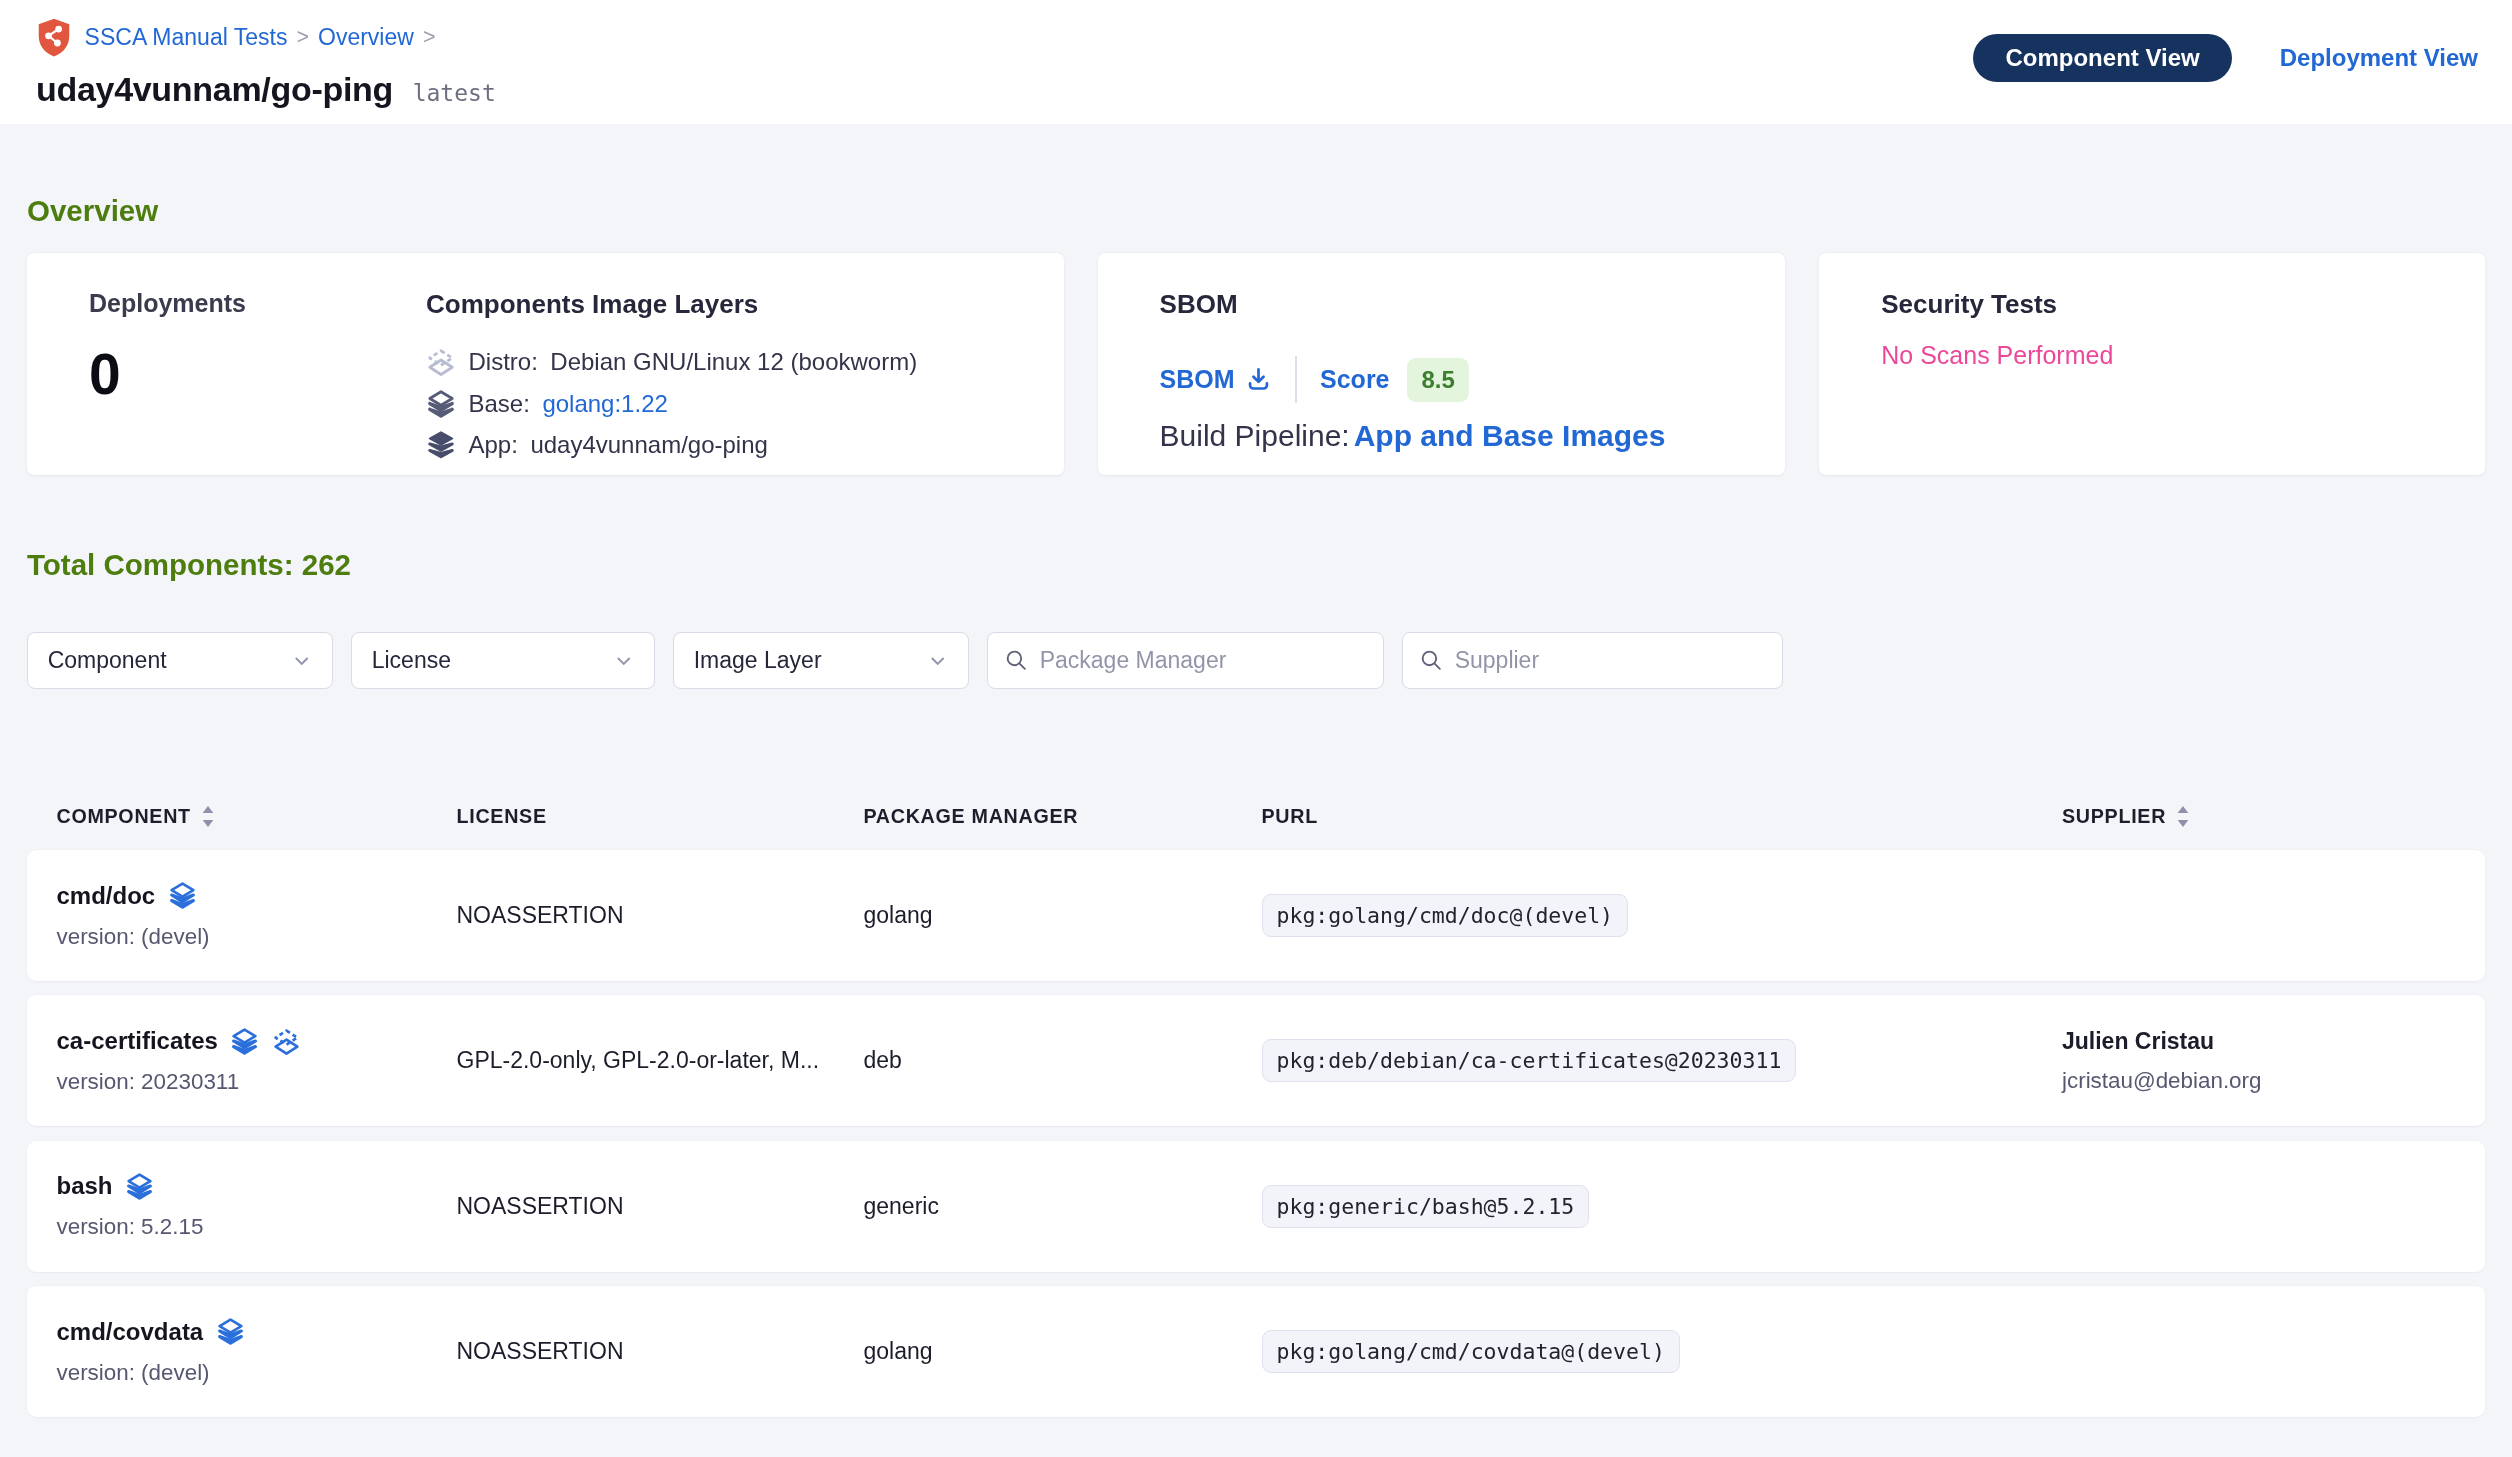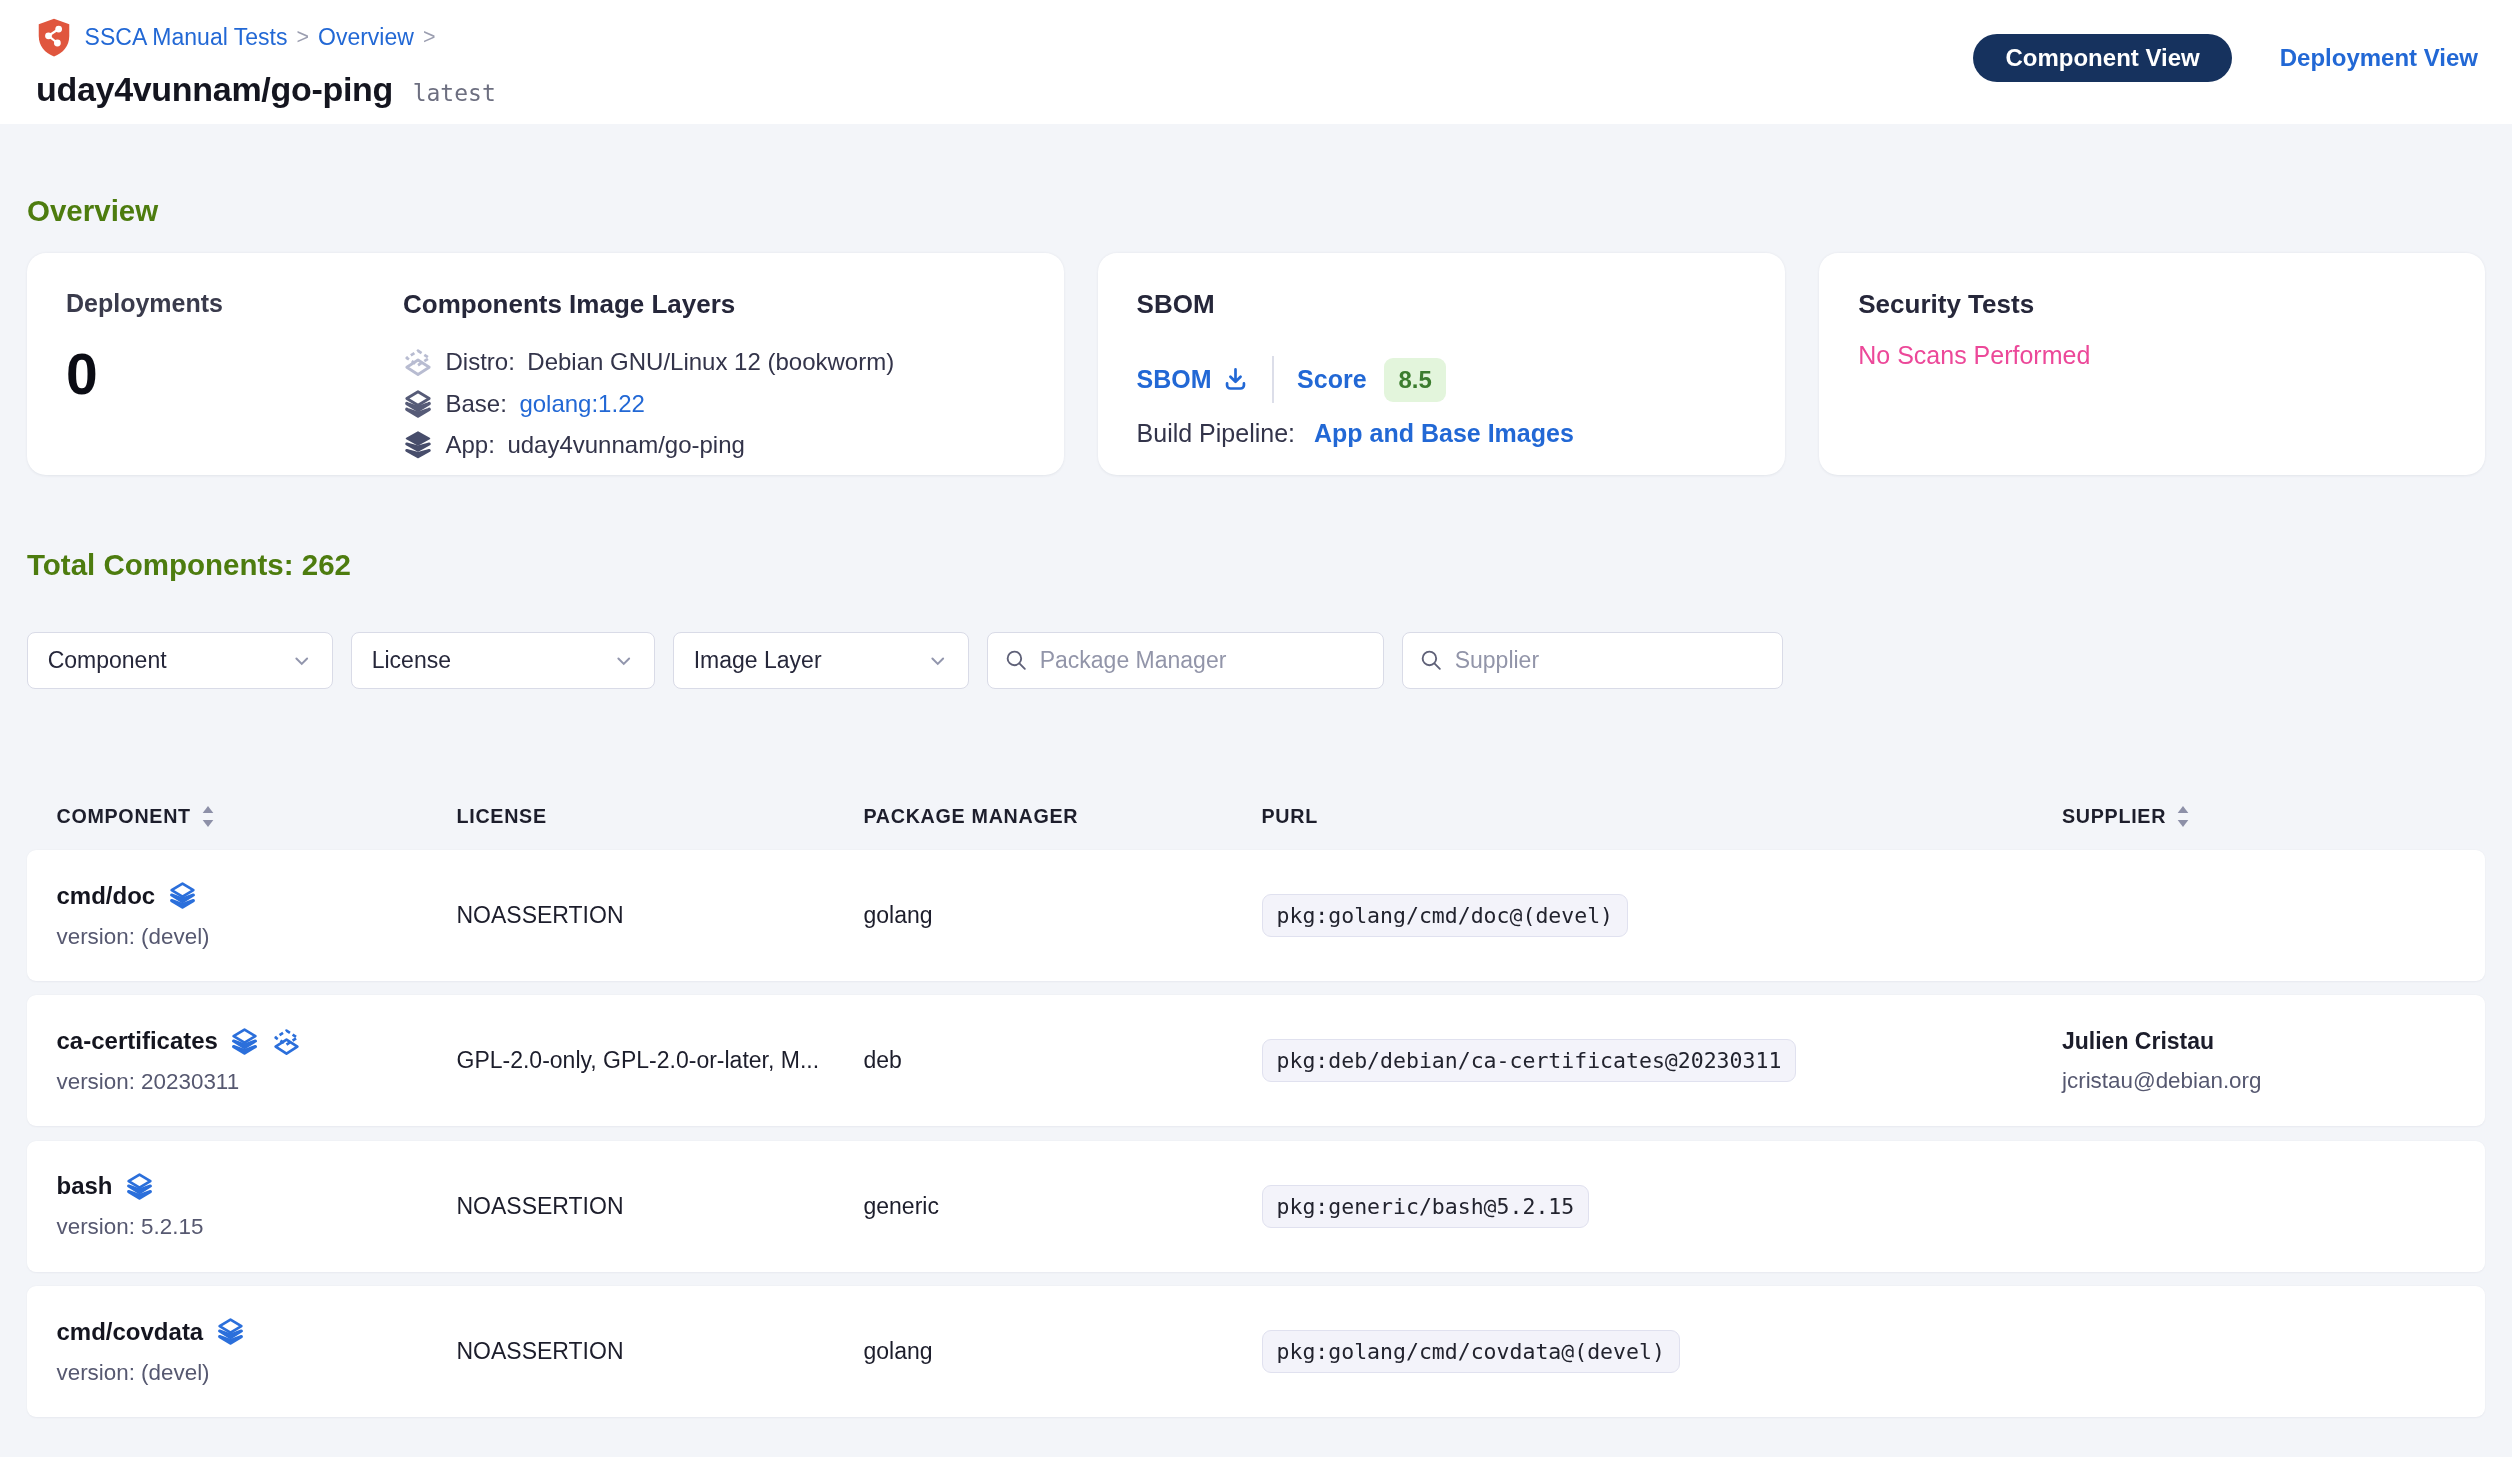--- a/index.html
+++ b/index.html
@@ -31,42 +31,42 @@
   .tag{font-family:"DejaVu Sans Mono", monospace;font-size:23px;color:#6d6f80;margin-left:19.7px;}
   .viewswitch{position:absolute;top:34px;right:34px;display:flex;align-items:center;gap:48px;}
   .pill{background:var(--navy);color:#fff;font-size:24px;font-weight:700;
         border:none;border-radius:24px;height:48px;padding:0 32px;cursor:pointer;}
   .linkbtn{background:none;border:none;color:var(--blue);font-size:24px;font-weight:700;cursor:pointer;}
   
   .content{padding:0 27px;position:relative;}
   .h-section{font-size:29.5px;font-weight:800;color:#4d7c0f;}
   #overview-heading{margin-top:70px;}
   .cards{display:flex;gap:34px;margin-top:25px;}
-  .card{background:var(--card);border-radius:19px;height:222px;padding:36px 39px;
+  .card{background:var(--card);border-radius:7px;height:222px;padding:36px 62px;
         box-shadow:0 0.9px 2.7px rgba(20,25,60,0.07);}
   .card.c1{width:1037px;display:flex;}
   .card.c2{width:688px;}
   .card.c3{width:666px;}
   .cardtitle{font-size:26px;font-weight:700;color:#26273a;}
   .dep-col{width:337px;}
   .dep-label{font-size:25px;font-weight:600;color:#3a3b4c;}
   .dep-zero{font-size:57px;font-weight:700;color:#0b0c14;margin-top:23px;}
   .layers-col{flex:1;}
   .layerrows{margin-top:27px;display:flex;flex-direction:column;gap:11.6px;}
   .layerrow{display:flex;align-items:center;gap:12.5px;font-size:24px;color:var(--ink2);}
   .layerrow .blue{color:var(--blue);cursor:pointer;}
   .icon-layers{width:30px;height:30px;flex:0 0 auto;}
   .sbom-row{display:flex;align-items:center;margin-top:36px;gap:23px;}
   .sbom-link{display:flex;align-items:center;gap:10.7px;color:var(--blue);
              font-size:25px;font-weight:700;background:none;border:none;cursor:pointer;}
   .vdivider{width:1.8px;height:47px;background:#dcdee9;}
   .score-label{color:var(--blue);font-size:25px;font-weight:600;}
   .score-badge{background:#e3f5dc;color:#3c7d2f;font-size:24px;font-weight:700;
                border-radius:9px;padding:8px 14.3px;margin-left:-5.4px;}
-  .pipeline-row{margin-top:16px;font-size:25px;color:var(--ink2);display:flex;gap:19px;align-items:center;}
+  .pipeline-row{margin-top:16px;font-size:30px;color:var(--ink2);display:flex;gap:4px;align-items:center;}
   .pipeline-row .blue{color:var(--blue);cursor:pointer;font-weight:600;}
   .noscans{margin-top:21px;font-size:25px;color:#ec4899;}
   
   #components-heading{margin-top:73px;}
   .filters{display:flex;gap:18px;margin-top:50px;}
   .dropdown{width:306px;height:57px;background:#fff;border:1.8px solid var(--border);
             border-radius:8px;display:flex;align-items:center;justify-content:space-between;
             padding:0 19.7px;font-size:23px;color:#26273a;cursor:pointer;}
   .dropdown.d2{width:304px;}
   .dropdown.d3{width:296px;}

